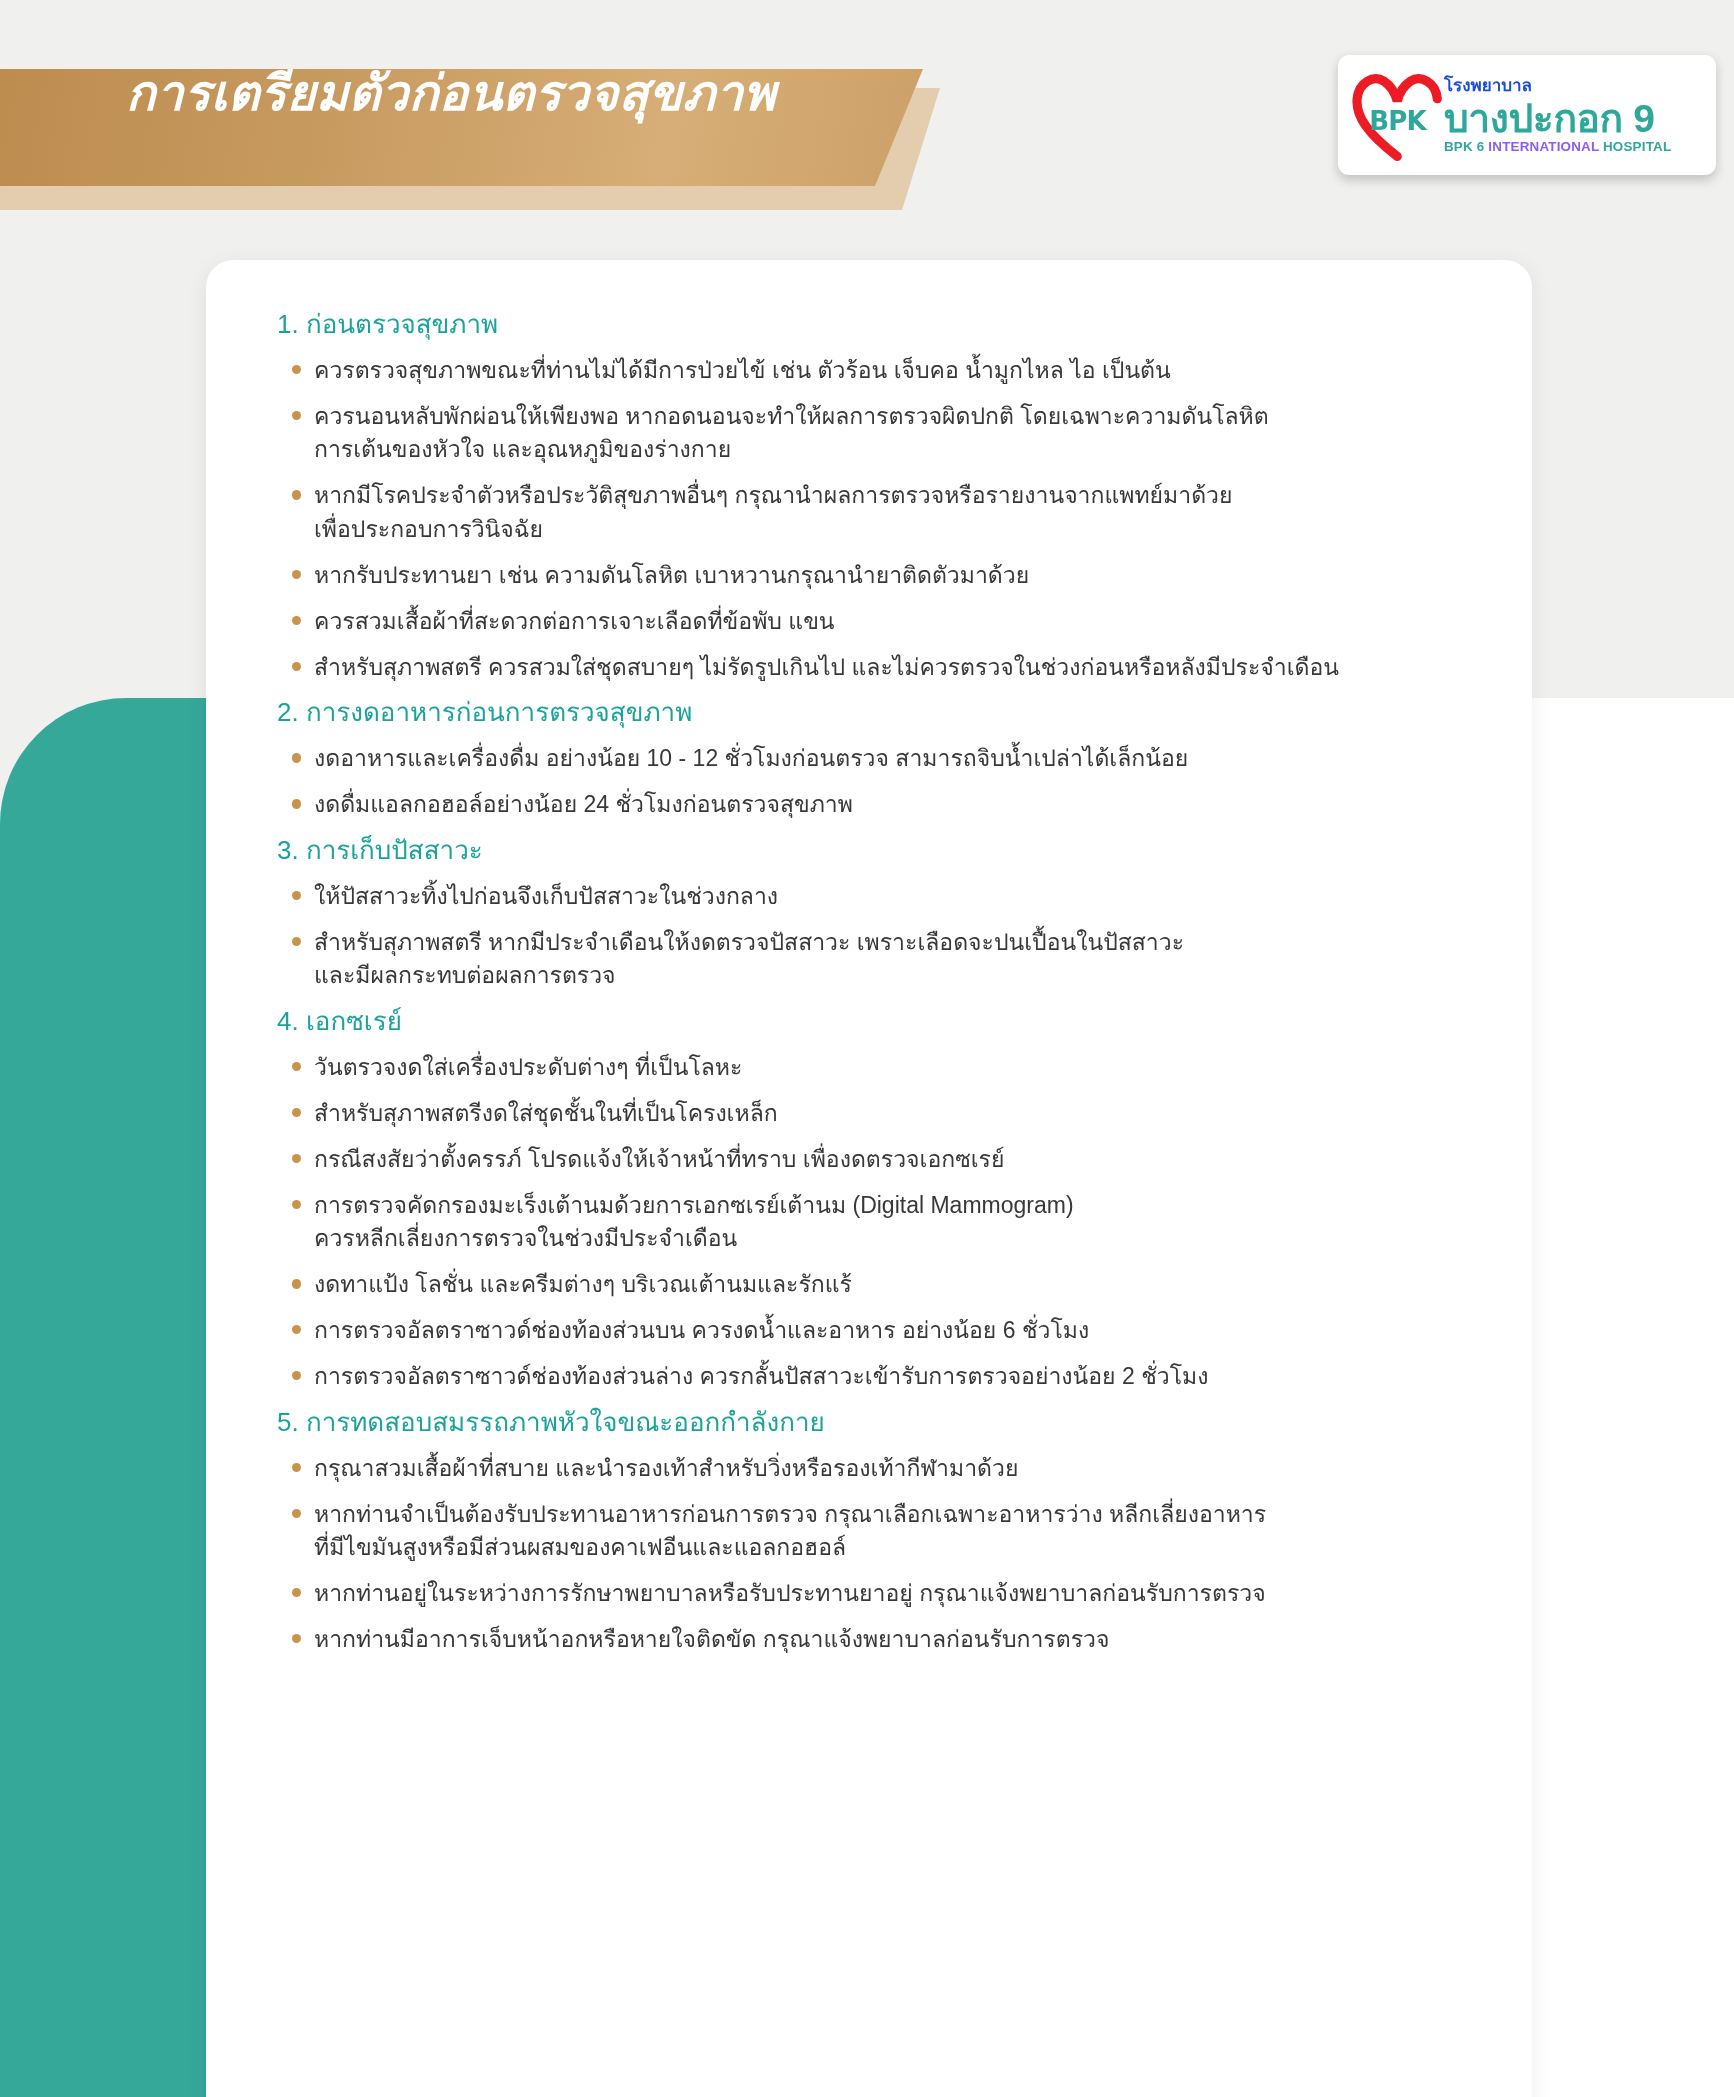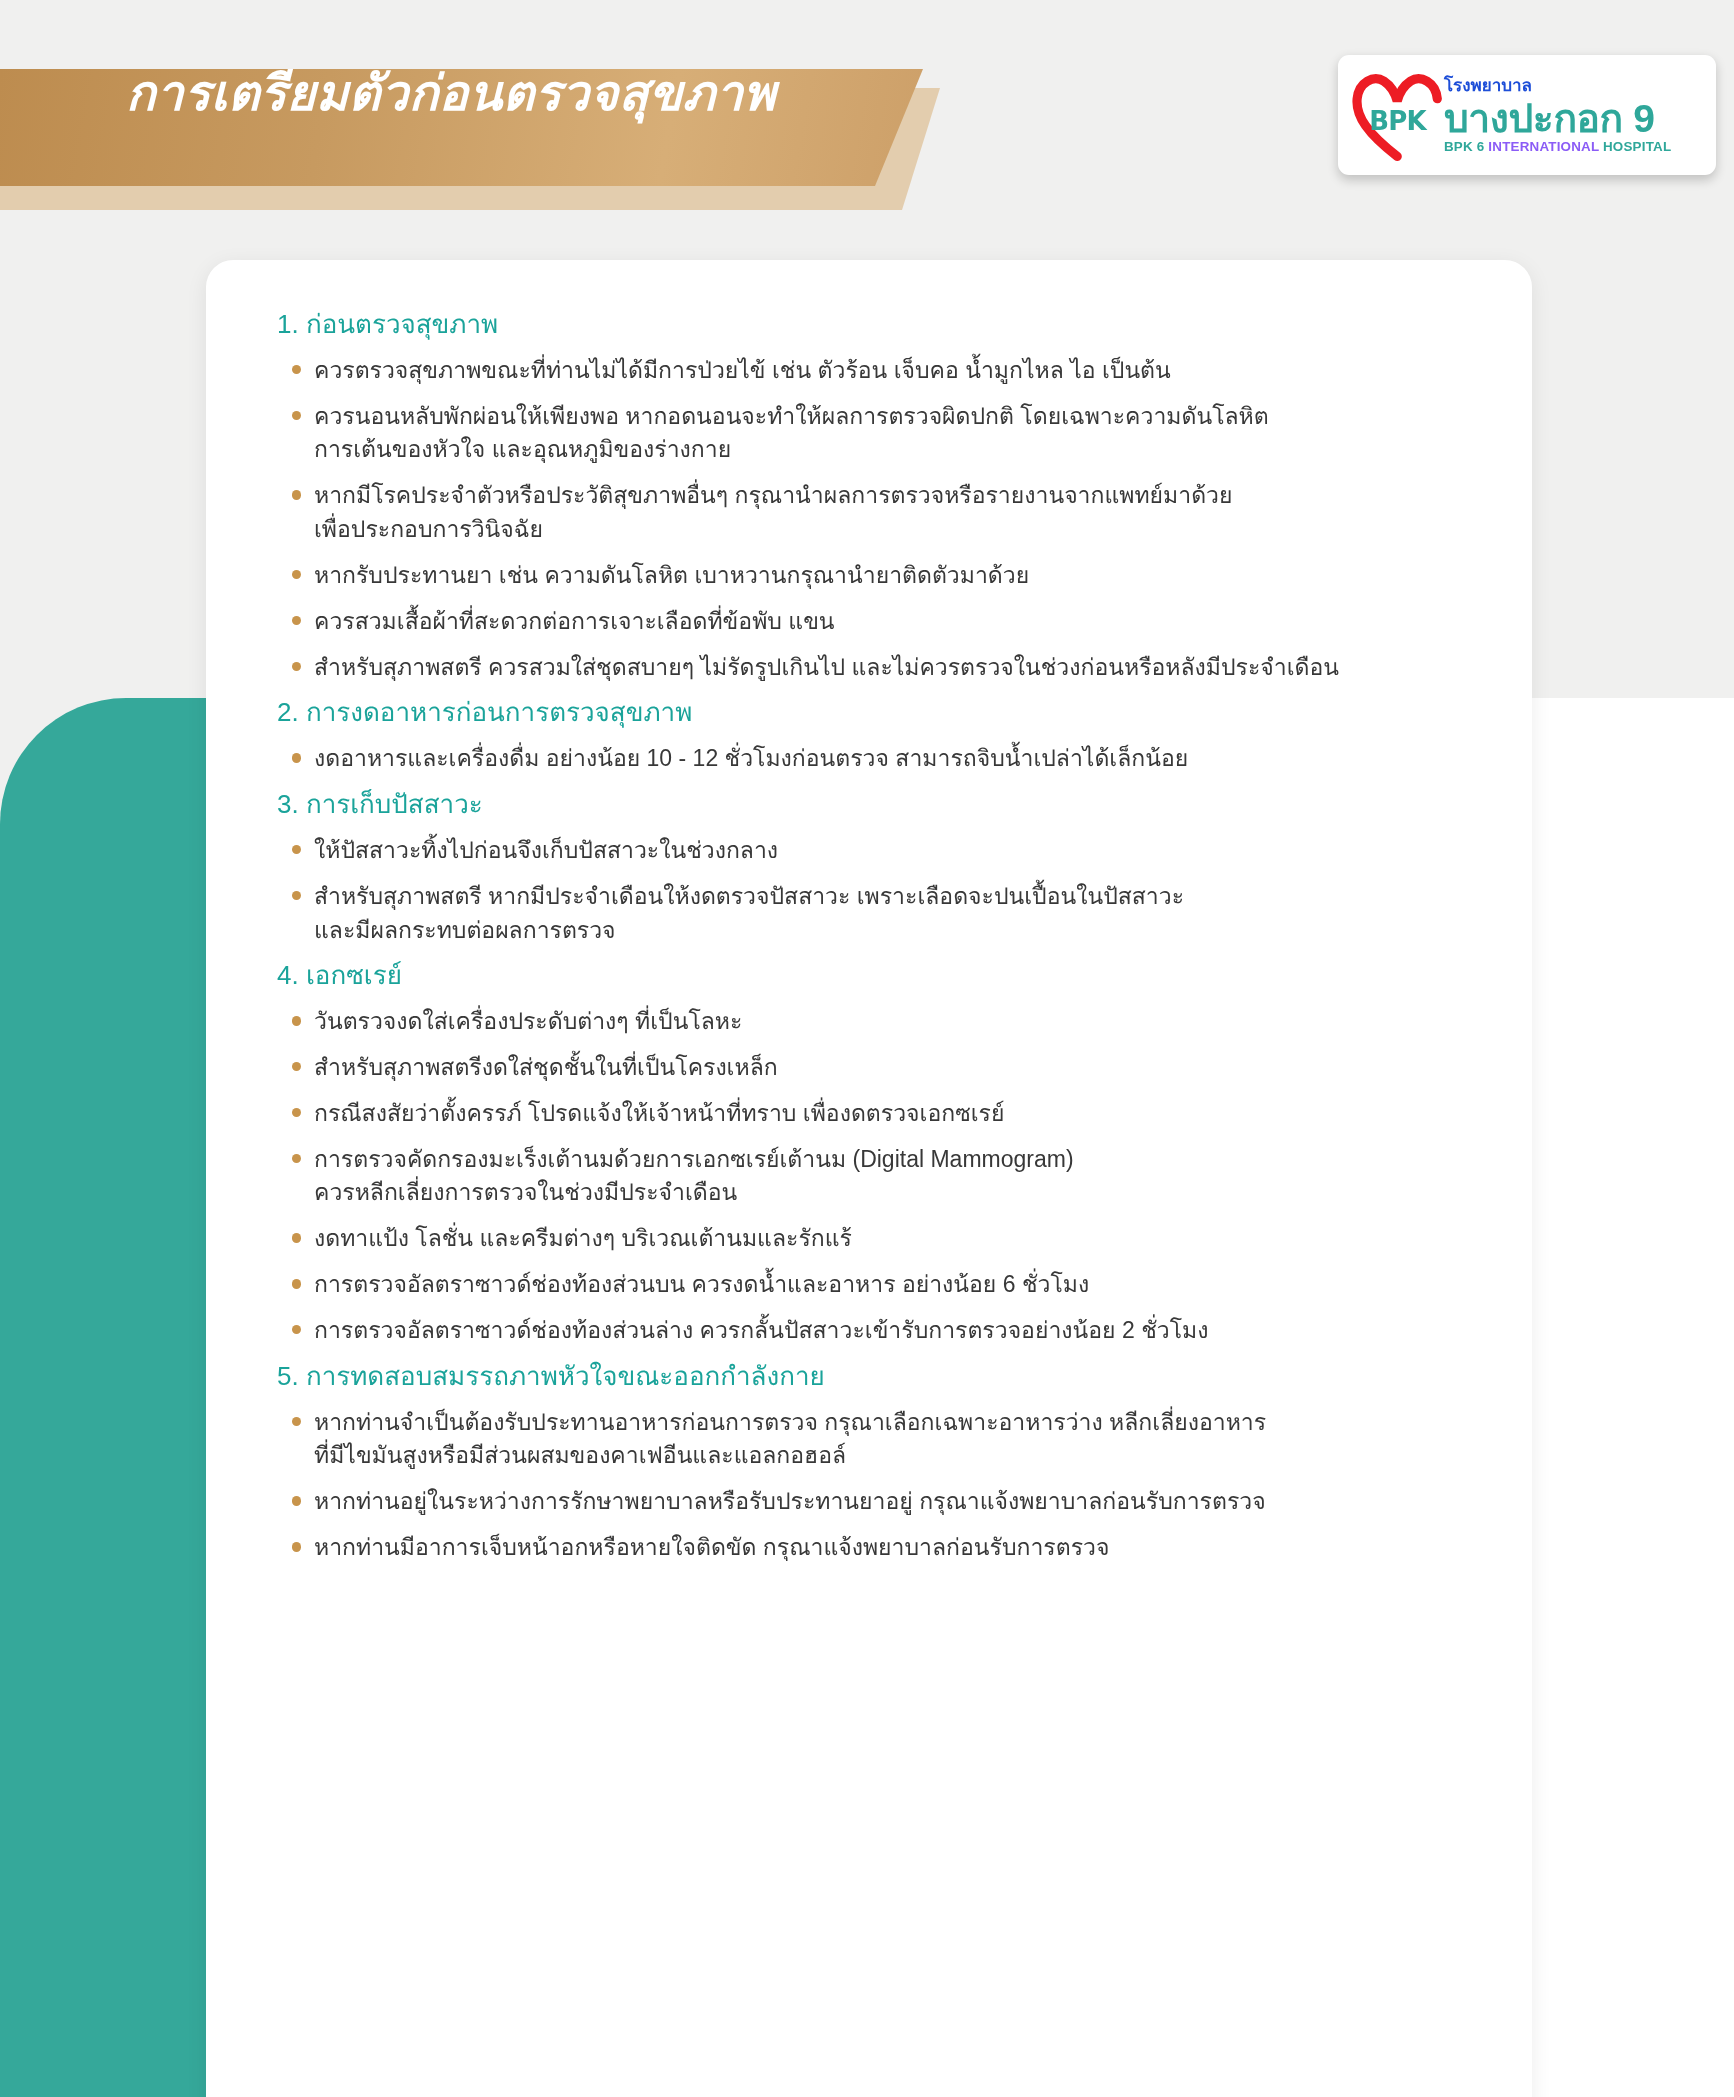--- a/index.html
+++ b/index.html
@@ -167,20 +167,24 @@
         </li>
       </ul>
     </div>
     <div class="sec-block">
       <div class="sec-title">2. การงดอาหารก่อนการตรวจสุขภาพ</div>
       <ul class="bullets">
         <li>
           <span class="dot"></span>
           <span class="cont">งดอาหารและเครื่องดื่ม อย่างน้อย 10 - 12 ชั่วโมงก่อนตรวจ สามารถจิบน้ำเปล่าได้เล็กน้อย</span>
         </li>
+        <li>
+          <span class="dot"></span>
+          <span class="cont">งดดื่มแอลกอฮอล์อย่างน้อย 24 ชั่วโมงก่อนตรวจสุขภาพ</span>
+        </li>
       </ul>
     </div>
     <div class="sec-block">
       <div class="sec-title">3. การเก็บปัสสาวะ</div>
       <ul class="bullets">
         <li>
           <span class="dot"></span>
           <span class="cont">ให้ปัสสาวะทิ้งไปก่อนจึงเก็บปัสสาวะในช่วงกลาง</span>
         </li>
         <li>
@@ -222,20 +226,24 @@
           <span class="dot"></span>
           <span class="cont">การตรวจอัลตราซาวด์ช่องท้องส่วนล่าง ควรกลั้นปัสสาวะเข้ารับการตรวจอย่างน้อย 2 ชั่วโมง</span>
         </li>
       </ul>
     </div>
     <div class="sec-block">
       <div class="sec-title">5. การทดสอบสมรรถภาพหัวใจขณะออกกำลังกาย</div>
       <ul class="bullets">
         <li>
           <span class="dot"></span>
+          <span class="cont">กรุณาสวมเสื้อผ้าที่สบาย และนำรองเท้าสำหรับวิ่งหรือรองเท้ากีฬามาด้วย</span>
+        </li>
+        <li>
+          <span class="dot"></span>
           <span class="cont">หากท่านจำเป็นต้องรับประทานอาหารก่อนการตรวจ กรุณาเลือกเฉพาะอาหารว่าง หลีกเลี่ยงอาหาร</span>
           <span class="cont">ที่มีไขมันสูงหรือมีส่วนผสมของคาเฟอีนและแอลกอฮอล์</span>
         </li>
         <li>
           <span class="dot"></span>
           <span class="cont">หากท่านอยู่ในระหว่างการรักษาพยาบาลหรือรับประทานยาอยู่ กรุณาแจ้งพยาบาลก่อนรับการตรวจ</span>
         </li>
         <li>
           <span class="dot"></span>
           <span class="cont">หากท่านมีอาการเจ็บหน้าอกหรือหายใจติดขัด กรุณาแจ้งพยาบาลก่อนรับการตรวจ</span>

